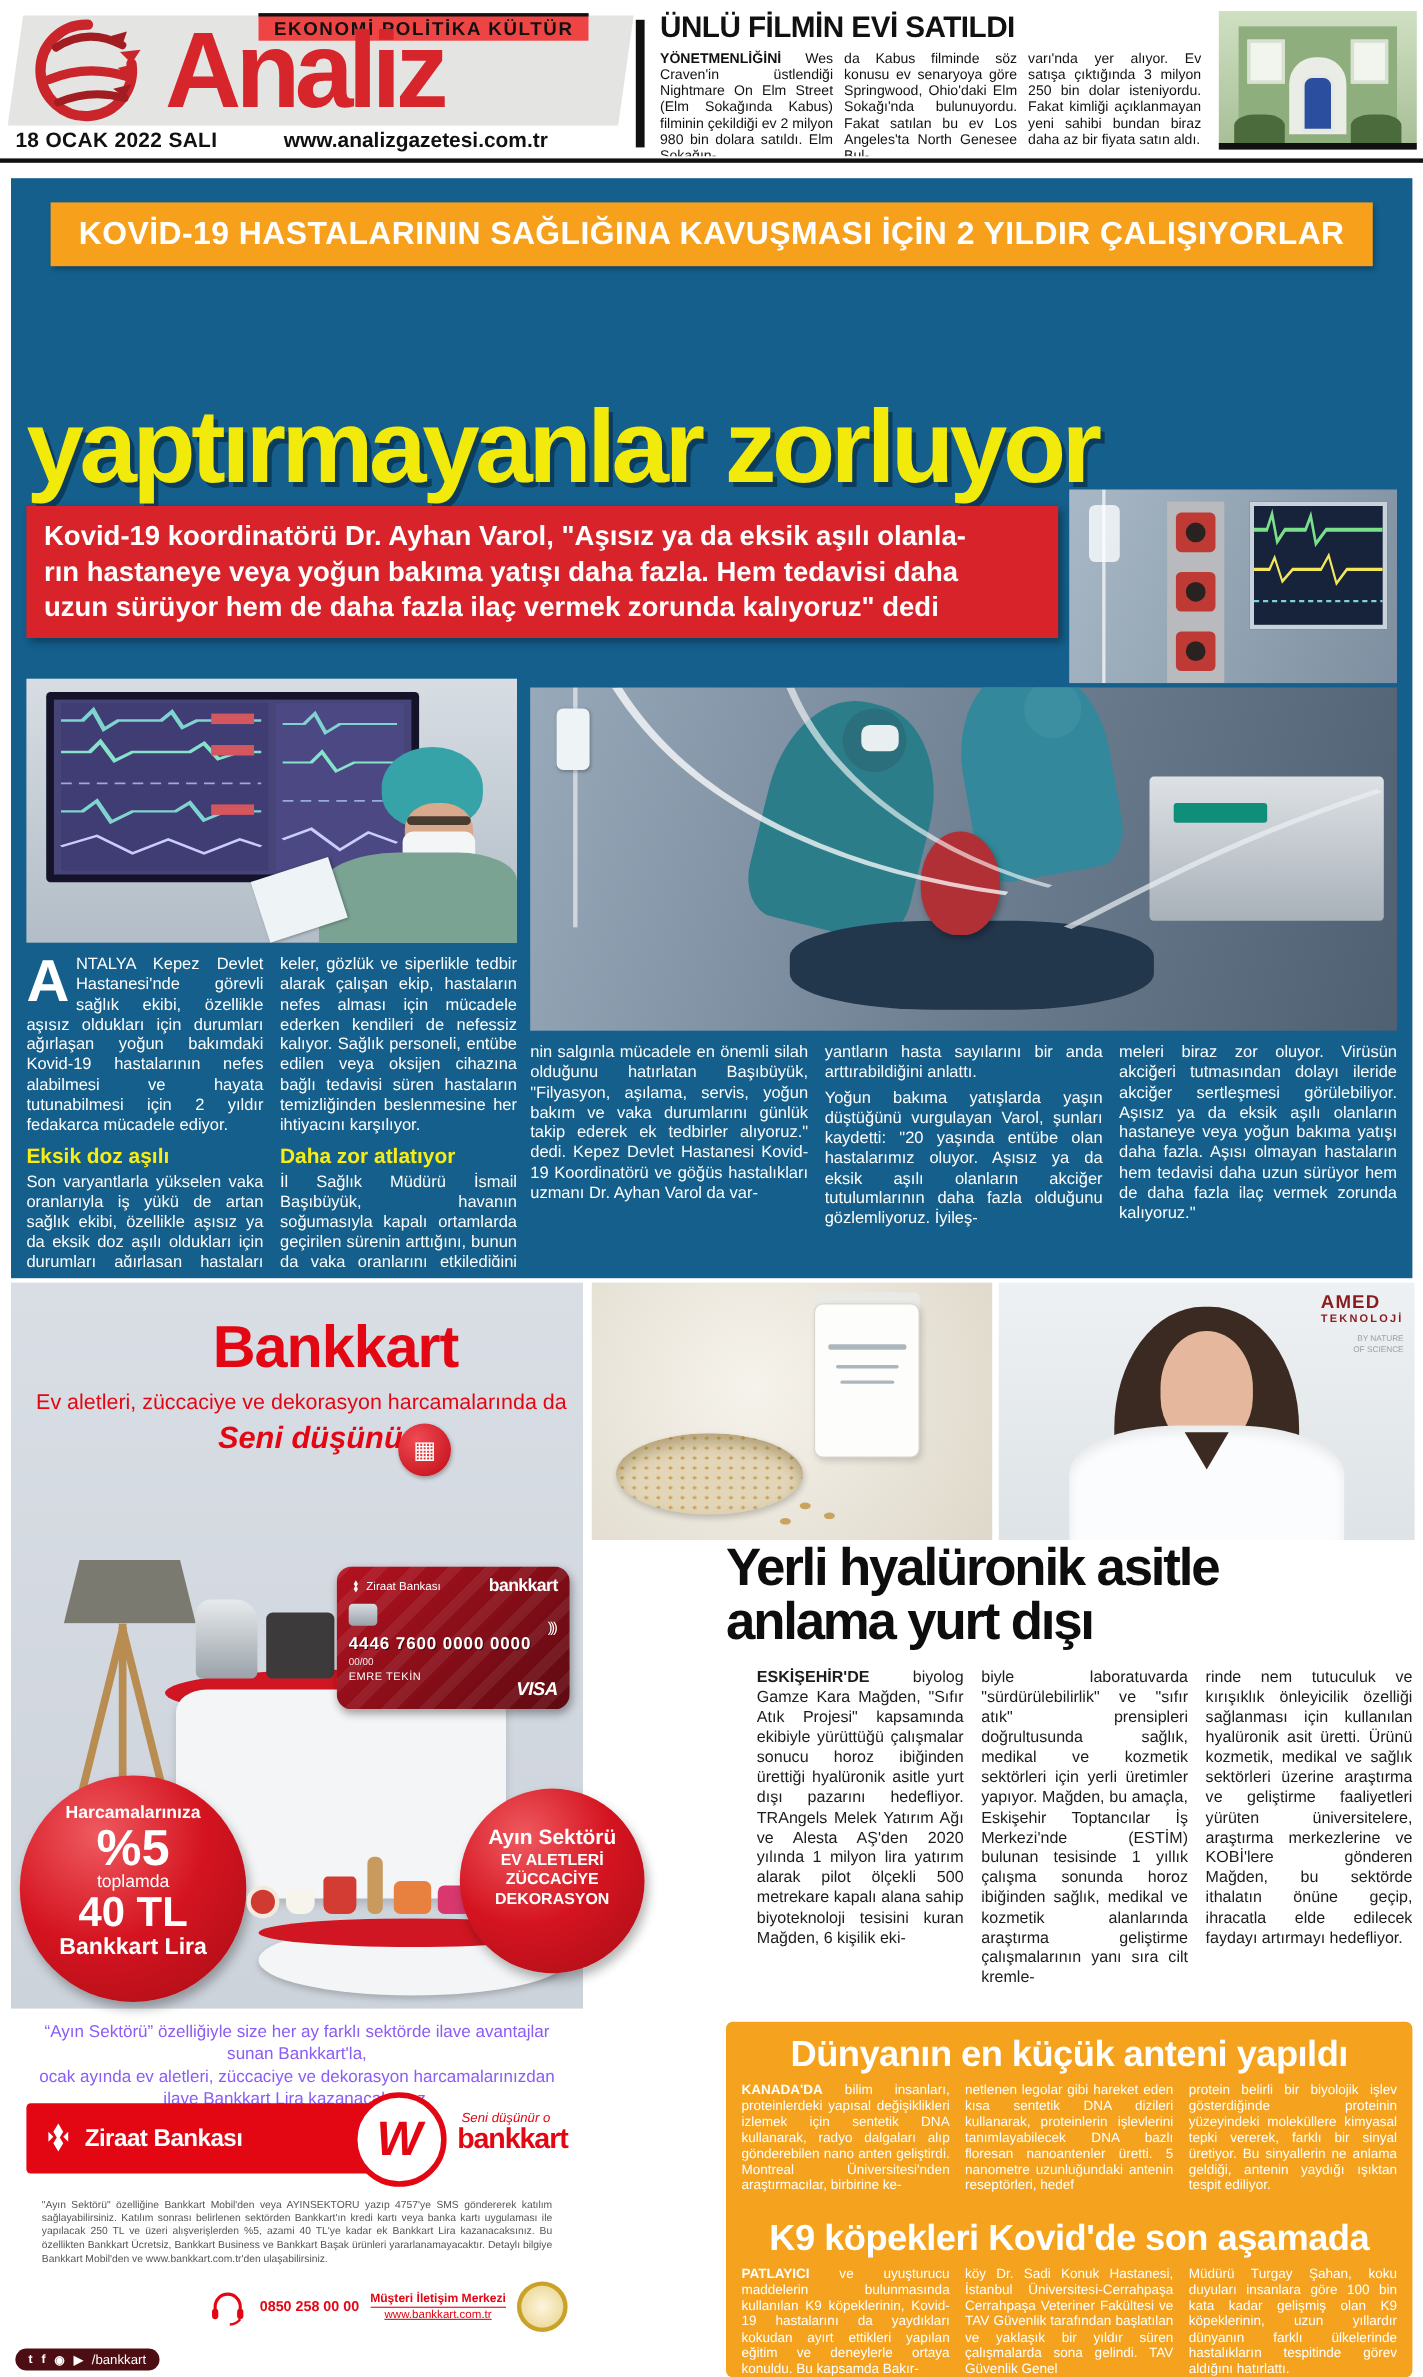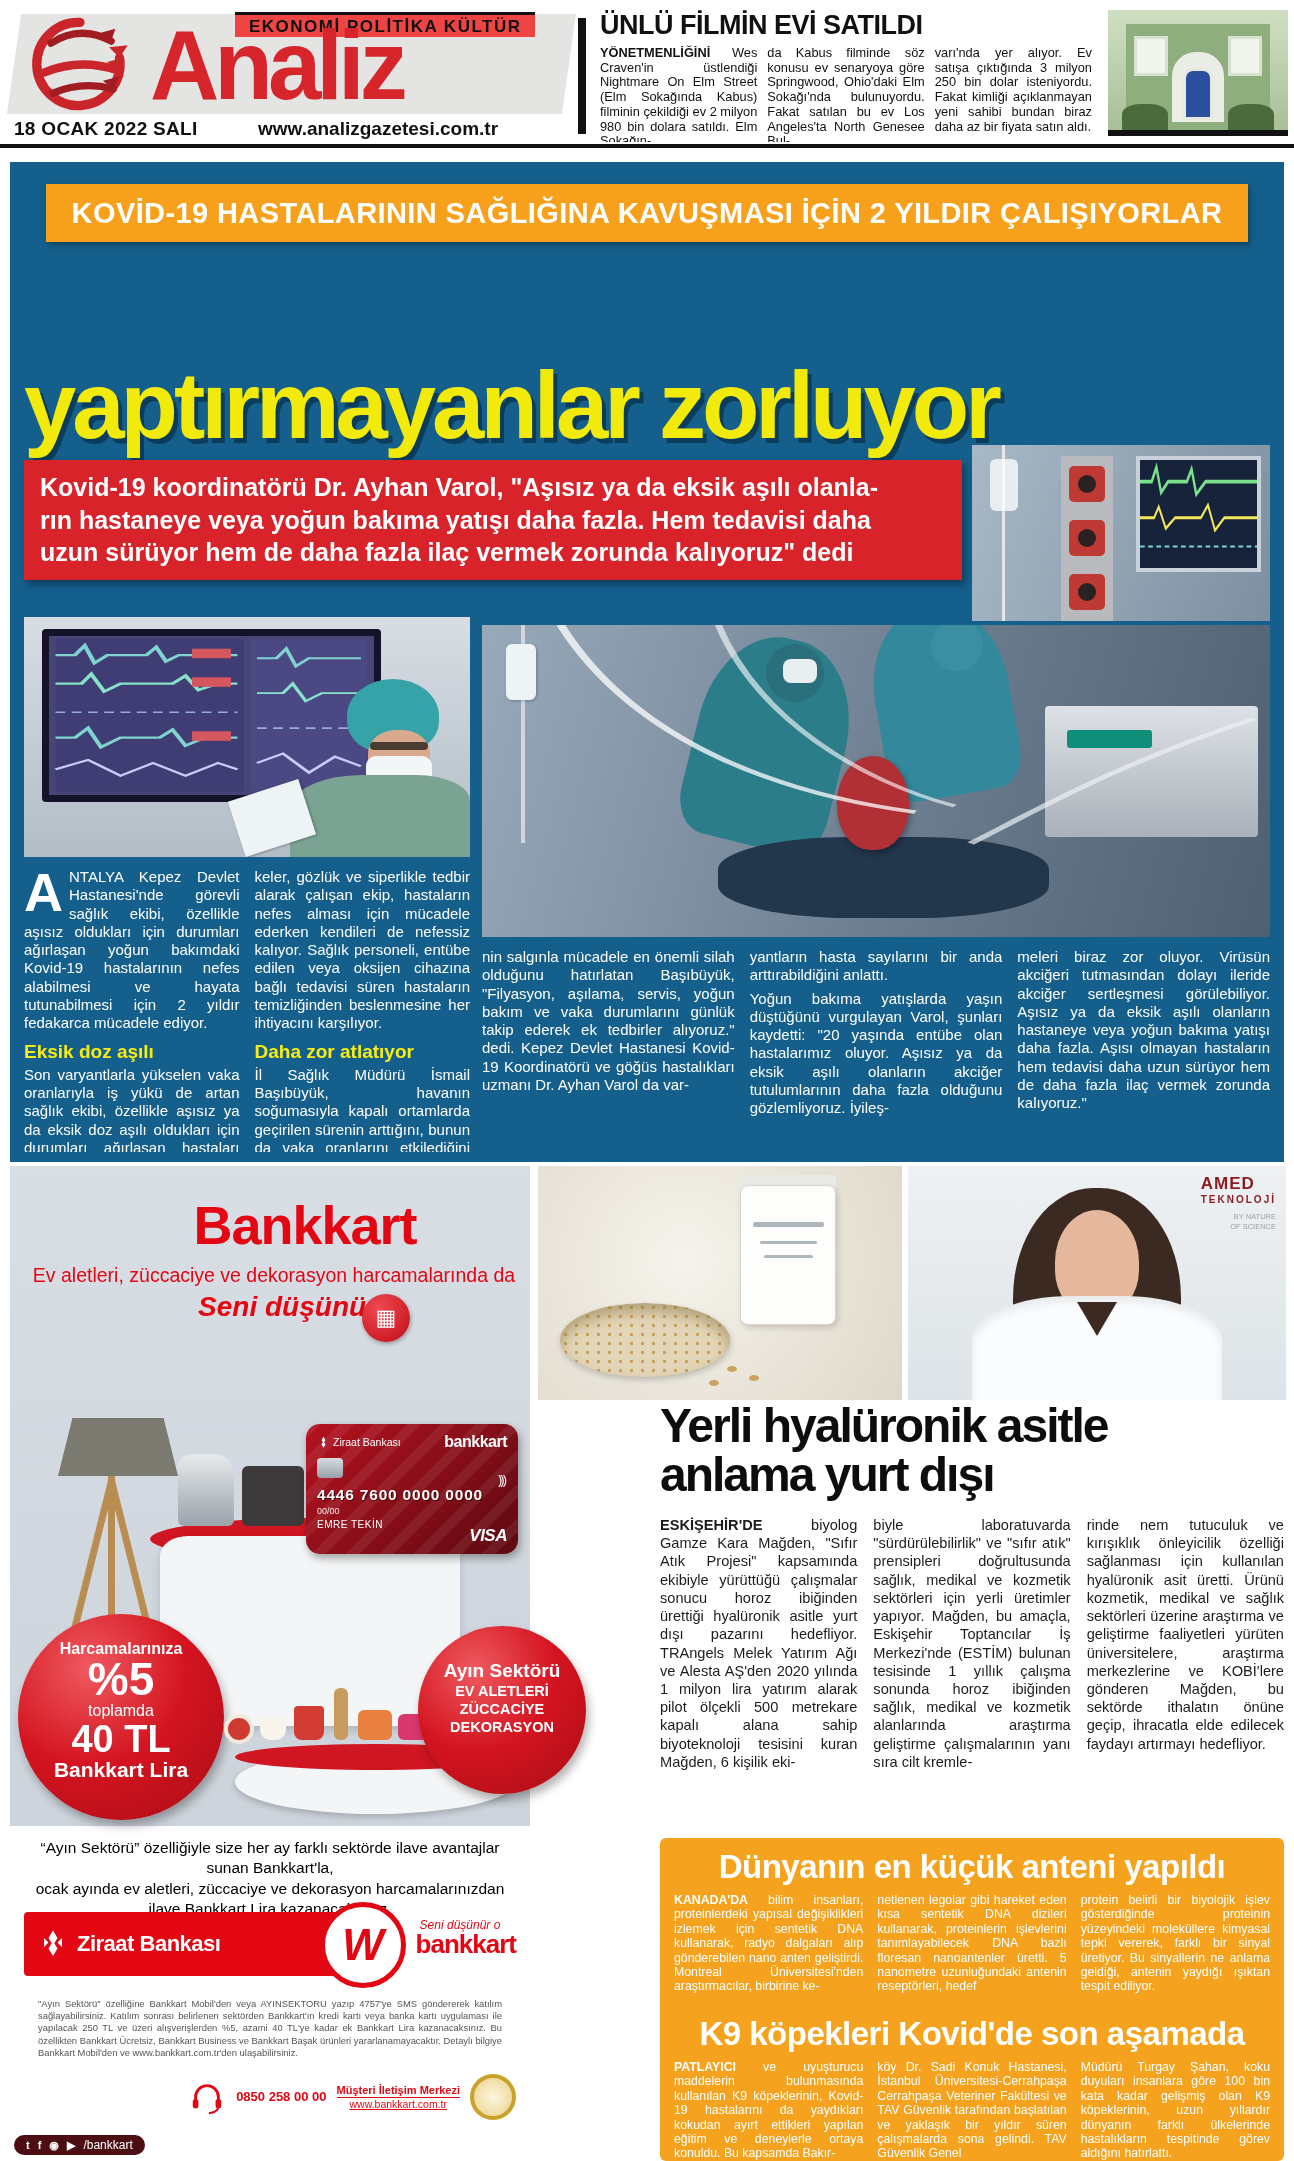--- a/index.html
+++ b/index.html
@@ -130,21 +130,21 @@
   .platform2 { position:absolute; left:225px; top:332px; width:280px; height:64px; background:#f4f5f6; border-radius:50%; box-shadow:0 3px 6px rgba(0,0,0,0.2); }
   .platform2::before { content:""; position:absolute; left:0; top:-6px; width:100%; height:26px; background:#d01622; border-radius:50%; }
   .item { position:absolute; border-radius:3px; }
   .cup { left:250px; top:300px; width:26px; height:22px; background:#f7f4ec; border-radius:0 0 10px 10px; }
   .jug { left:284px; top:288px; width:30px; height:34px; background:#d23c32; border-radius:4px 4px 8px 8px; }
   .board { left:324px; top:270px; width:14px; height:52px; background:#c89a5e; border-radius:6px; }
   .towel { left:348px; top:292px; width:34px; height:30px; background:#e8803f; border-radius:6px; }
   .towel2 { left:388px; top:296px; width:30px; height:26px; background:#d8386e; border-radius:6px; }
   .plate { left:214px; top:296px; width:30px; height:30px; background:#cf3b31; border-radius:50%; border:4px solid #f3e9df; }
 
-  .ad-body { margin:672px 14px 0; text-align:center; color:#000000; font-size:15.5px; line-height:1.32; }
+  .ad-body { margin:672px 14px 0; text-align:center; color:#8b5cf6; font-size:15.5px; line-height:1.32; }
   .ad-footer { position:absolute; left:14px; right:14px; top:742px; height:74px; }
   .zband { position:absolute; left:0; top:4px; width:338px; height:64px; background:#e30613; border-radius:4px; display:flex; align-items:center; gap:9px; padding-left:14px; color:#fff; }
   .zlogo-icon { width:30px; height:30px; }
   .zband-name { font-size:22px; font-weight:bold; letter-spacing:-0.5px; }
   .wcircle { position:absolute; left:296px; top:-6px; width:86px; height:86px; background:#fff; border:5px solid #e30613; border-radius:50%; text-align:center; line-height:76px; font-size:44px; font-weight:bold; font-style:italic; color:#e30613; z-index:2; }
   .footer-brand { position:absolute; right:0; top:10px; text-align:left; color:#e30613; }
   .fb-script { font-size:12px; font-style:italic; margin-left:4px; }
   .fb-name { font-size:26px; font-weight:bold; letter-spacing:-1px; line-height:0.95; }
   .legal { margin:0 14px; position:absolute; top:832px; left:0; right:0; padding:0 14px; font-size:9.4px; color:#555; text-align:justify; line-height:1.3; }
   .contact-row { position:absolute; left:14px; right:14px; top:908px; display:flex; align-items:center; gap:10px; justify-content:flex-end; }
@@ -171,21 +171,21 @@
   .lab-brand .b1 { font-size:17px; letter-spacing:1px; }
   .lab-brand .b2 { font-size:10px; letter-spacing:2px; }
   .lab-frag { position:absolute; right:10px; top:46px; color:#9aa1a7; font-size:7.5px; text-align:right; line-height:1.3; }
   .hair { position:absolute; left:50%; transform:translateX(-50%); top:22px; width:168px; height:230px; background:#3a2a22; border-radius:48% 48% 30% 30%; }
   .face { position:absolute; left:50%; transform:translateX(-50%); top:44px; width:84px; height:104px; background:#e5b79c; border-radius:50% 50% 42% 42%; }
   .coat { position:absolute; left:50%; transform:translateX(-50%); bottom:-6px; width:250px; height:110px; background:#fbfcfd; border-radius:40% 40% 0 0; box-shadow:inset 0 6px 10px rgba(0,0,0,0.08); }
   .coat-v { position:absolute; left:50%; transform:translateX(-50%); bottom:64px; width:0; height:0; border-left:20px solid transparent; border-right:20px solid transparent; border-top:34px solid #3a2a22; }
 
   .story2 { position:absolute; left:660px; top:1402px; width:624px; }
   .story2 h1 { margin:0; font-size:48px; line-height:1.02; letter-spacing:-2px; color:#0d0d0d; }
-  .story2-cols { display:flex; gap:16px; margin-top:16px; height:300px; overflow:hidden; }
+  .story2-cols { display:flex; gap:16px; margin-top:16px; height:300px; overflow:hidden;margin-left:28px; }
   .s2col { flex:1; font-size:14.6px; line-height:1.25; text-align:justify; color:#1c1c1c; }
 
   .orange-box { position:absolute; left:660px; top:1838px; width:624px; height:323px; background:#f5a31e; border-radius:6px; padding:10px 14px; overflow:hidden; }
   .ob-head { margin:0; color:#fff; font-weight:bold; font-size:33px; text-align:center; letter-spacing:-0.5px; }
   .ob-cols { display:flex; gap:14px; margin-top:7px; height:112px; overflow:hidden; }
   .obcol { flex:1; color:#fff; font-size:12.3px; line-height:1.17; text-align:justify; }
   .ob-head2 { margin:10px 0 0; }
 
   b.lead { font-weight:bold; }
 </style>

